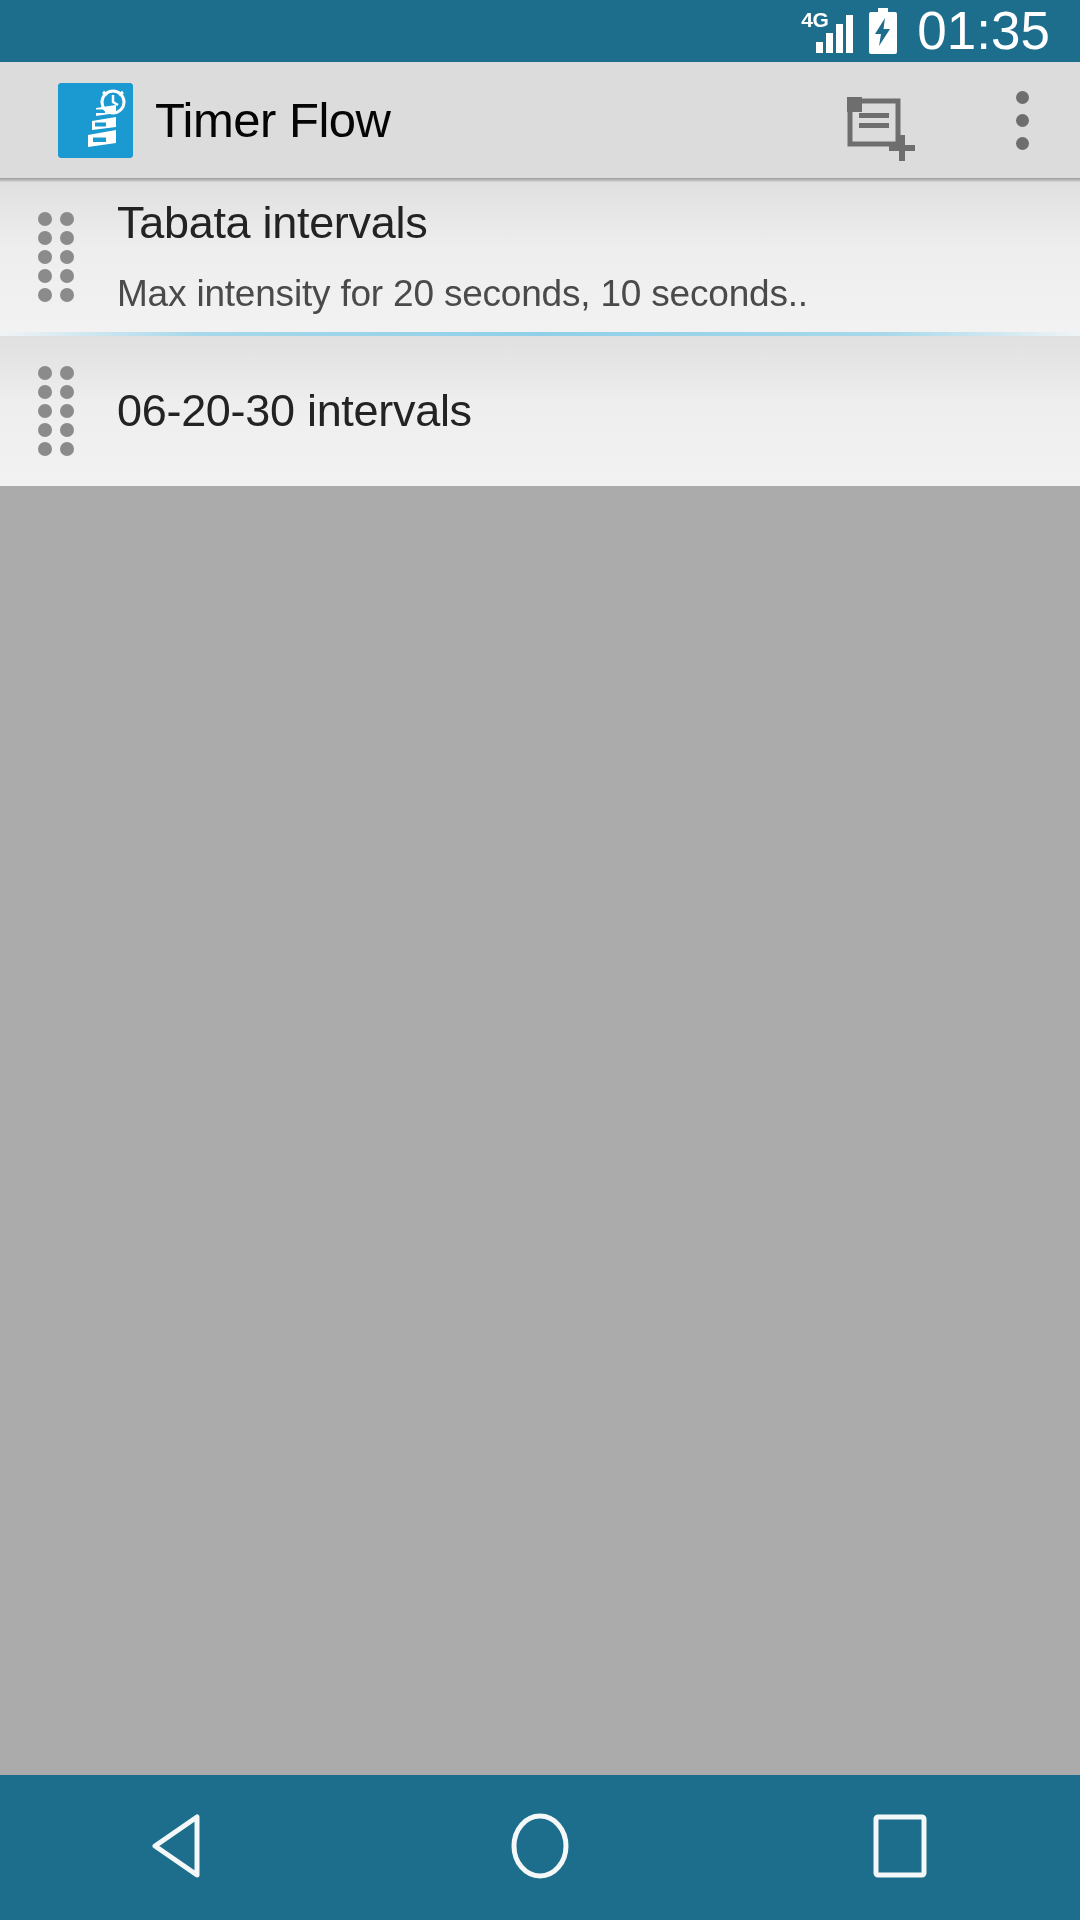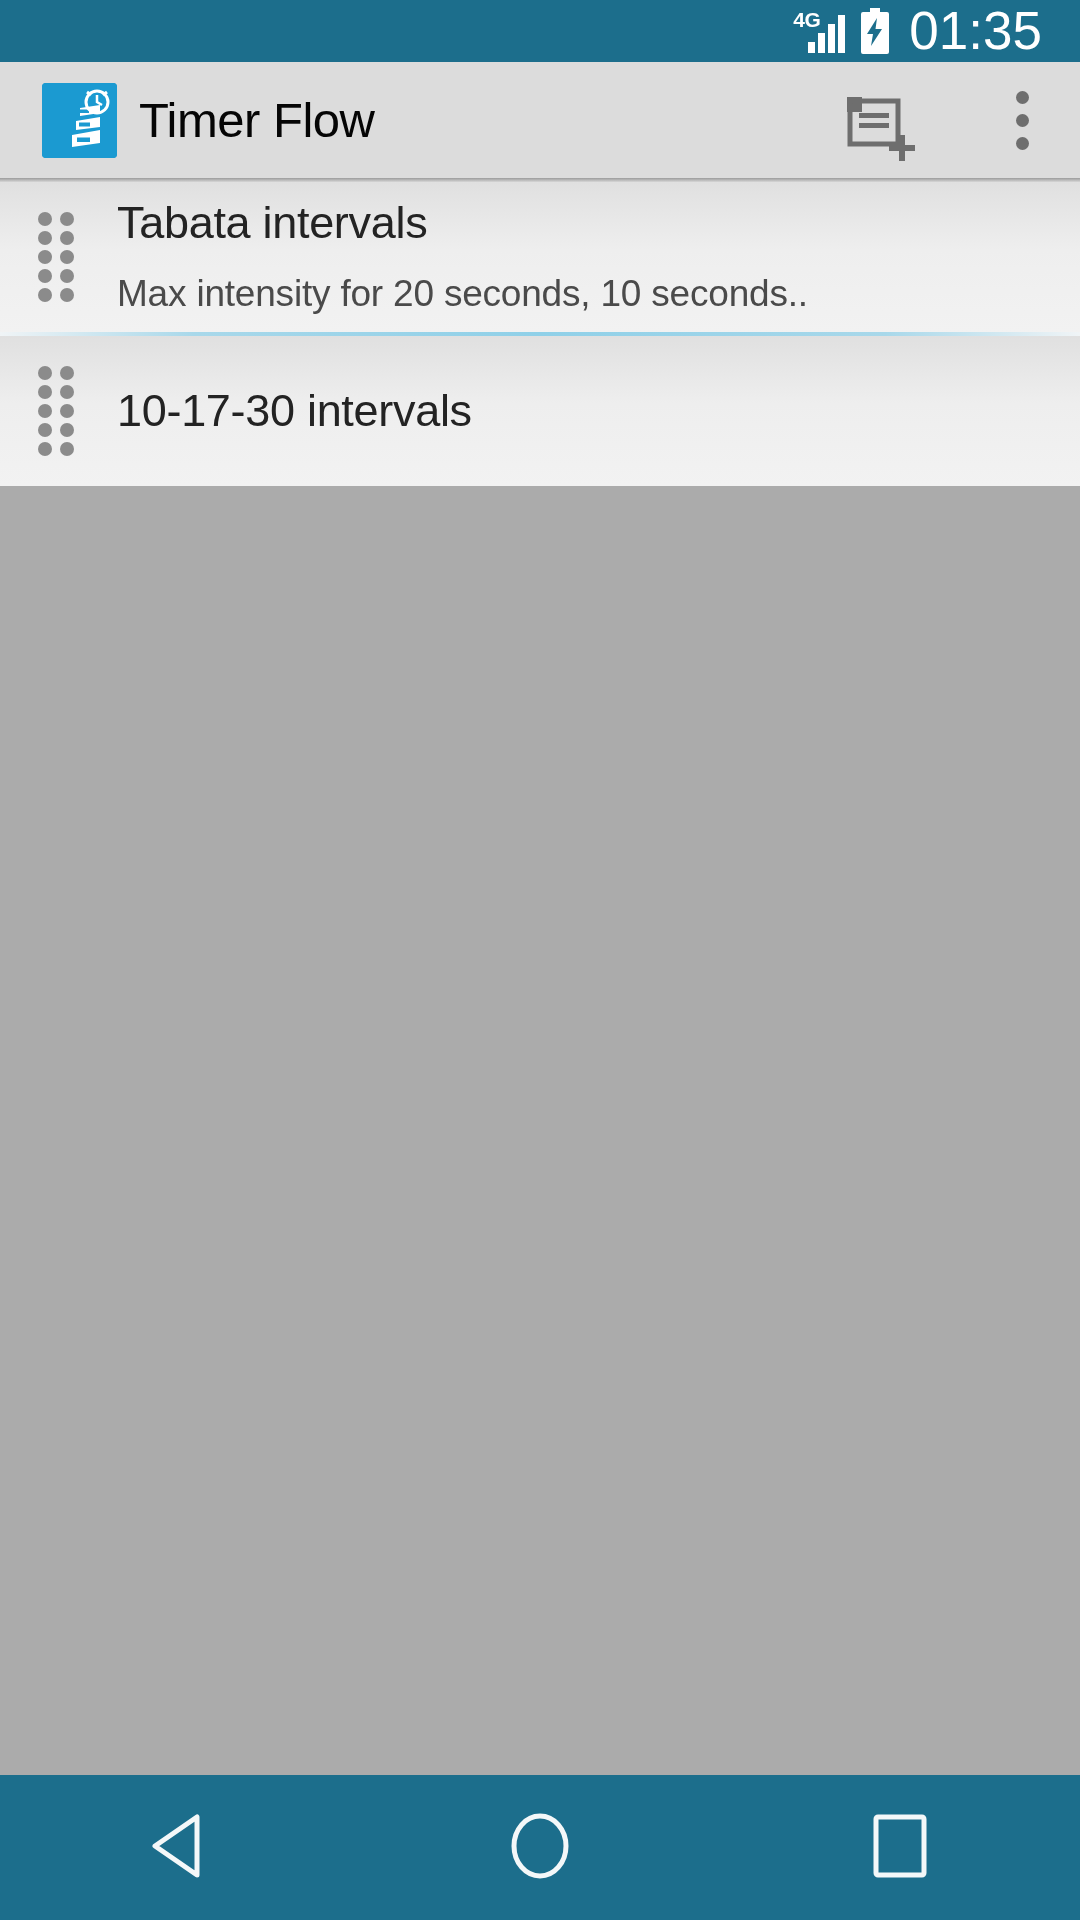--- a/index.html
+++ b/index.html
@@ -19,21 +19,21 @@
   
   .status-bar {
     position: absolute;
     top: 0; left: 0;
     width: 1080px;
     height: 62px;
     background: #1c6e8c;
     display: flex;
     align-items: center;
     justify-content: flex-end;
-    padding-right: 38px;
+    padding-right: 30px;
     box-sizing: border-box;
   }
   .status-right {
     display: flex;
     align-items: center;
     gap: 14px;
   }
   .signal-wrap {
     position: relative;
     width: 52px;
@@ -76,21 +76,21 @@
   
   .app-bar {
     position: absolute;
     top: 62px; left: 0;
     width: 1080px;
     height: 116px;
     background: #dcdcdc;
     display: flex;
     align-items: center;
     box-sizing: border-box;
-    padding-left: 42px;
+    padding-left: 58px;
   }
   .app-bar-shadow {
     position: absolute;
     top: 178px; left: 0;
     width: 1080px;
     height: 8px;
     background: linear-gradient(to bottom, #9b9b9b 0px, #b8b8b8 2px, #d7d7d7 4px, rgba(220,220,220,0) 8px);
   }
   .app-icon {
     width: 75px;
@@ -334,21 +334,21 @@
           <i></i>
           <i></i>
           <i></i>
           <i></i>
           <i></i>
           <i></i>
           <i></i>
           <i></i>
       </span>
       <div class="item-text">
-        <div class="item-title">10-17-30 intervals</div>
+        <div class="item-title">06-20-30 intervals</div>
       </div>
     </div>
 
   </div>
 
   <div class="content-area"></div>
 
   <div class="nav-bar">
 
     <div class="nav-btn">

